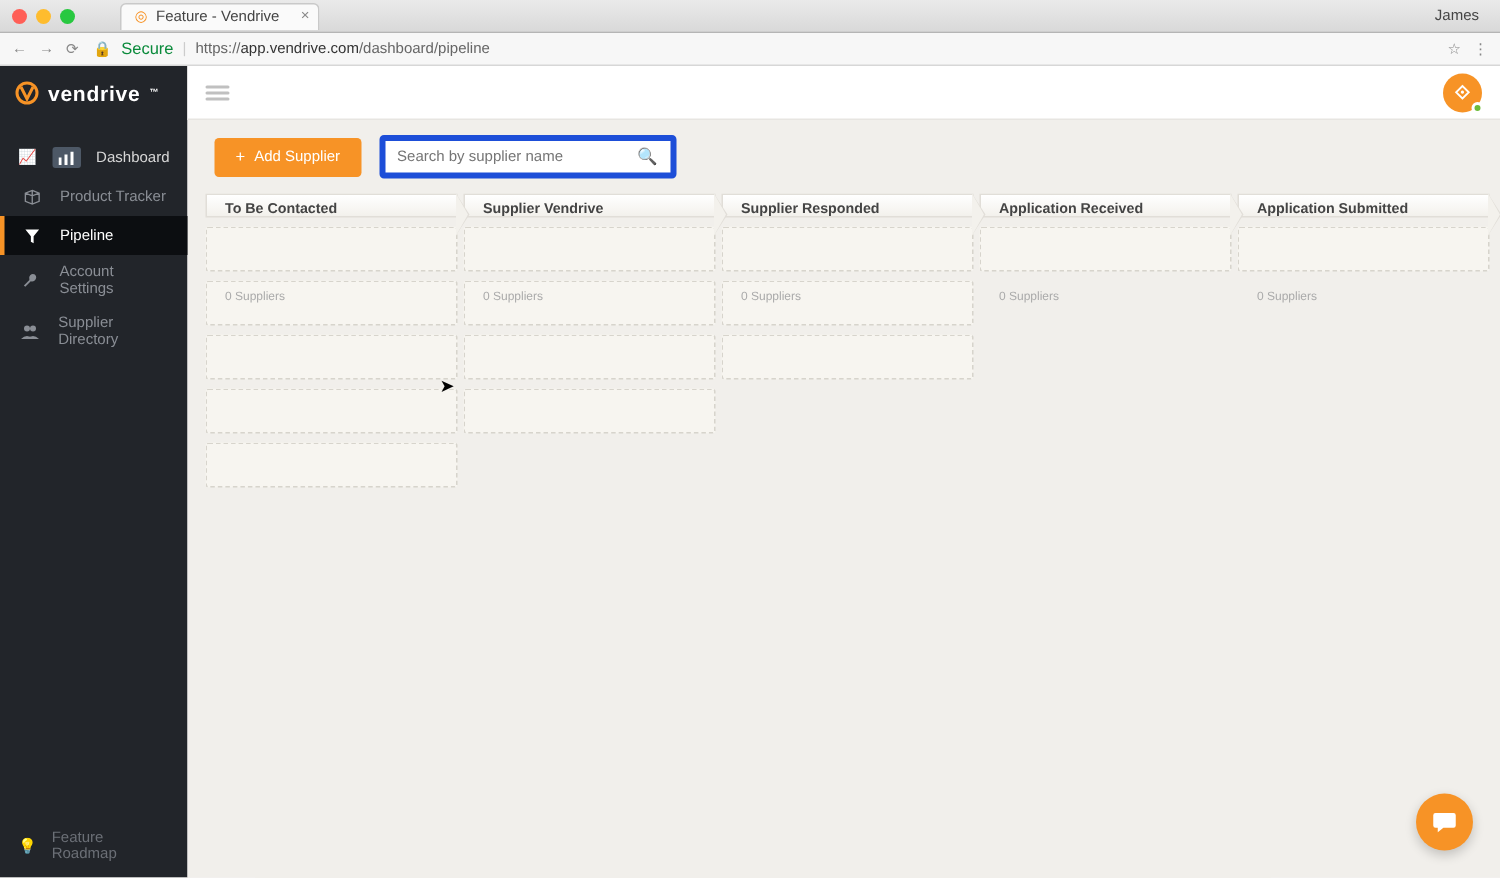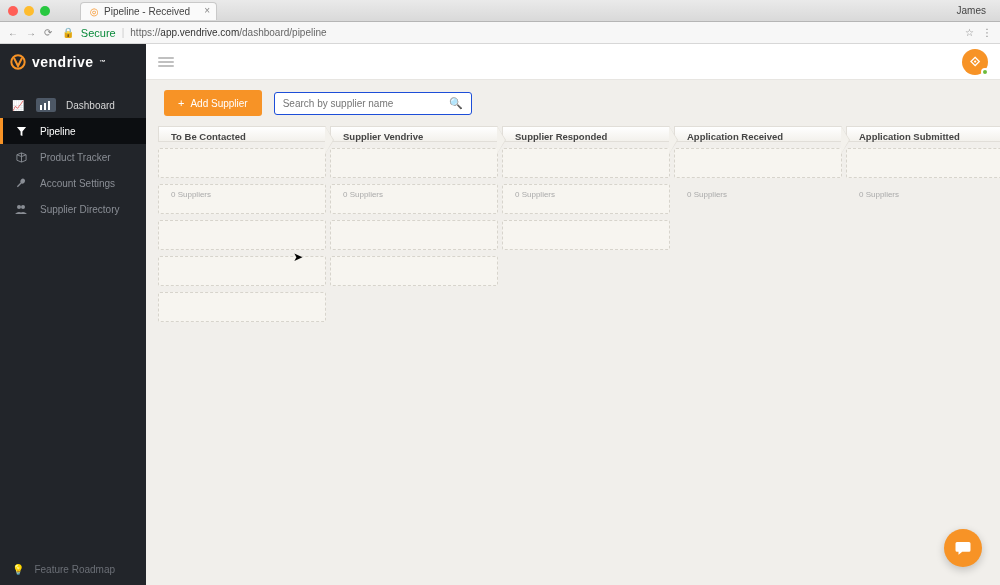--- a/index.html
+++ b/index.html
@@ -20,21 +20,21 @@
   .url-bar { height: 22px; background: #f7f7f7; border-bottom: 1px solid #d7d7d7; display: flex; align-items: center; padding: 0 8px; gap: 10px; font-size: 10px; color: #666; }
   .nav-icons { display: flex; gap: 8px; color: #888; }
   .url-box { flex: 1; display: flex; align-items: center; gap: 6px; }
   .secure { color: #0a8a3b; font-size: 11px; }
   .urltxt { color: #666; font-size: 10px; }
   .urltxt .host { color: #333; }
   .brow-right { display: flex; gap: 8px; color: #888; }
 
   
   .app { display: flex; height: calc(585px - 44px); }
-  .sidebar { width: 146px; background: #22252a; color: #aab; display: flex; flex-direction: column; font-size: 10px; }
+  .sidebar { width: 125px; background: #22252a; color: #aab; display: flex; flex-direction: column; font-size: 10px; }
   .logo { height: 36px; display: flex; align-items: center; gap: 6px; padding: 0 10px; color: #fff; font-weight: 600; font-size: 14px; letter-spacing: 0.5px; }
   .logo svg { width: 16px; height: 16px; }
   .nav-item { display: flex; align-items: center; gap: 10px; padding: 6px 12px; color: #8a8e95; cursor: pointer; position: relative; }
   .nav-item .icon-box { width: 18px; height: 14px; display: flex; align-items: center; justify-content: center; color: #8a8e95; }
   .nav-item.pipeline { background: #0c0e11; color: #fff; }
   .nav-item.pipeline::before { content: ""; position: absolute; left: 0; top: 0; bottom: 0; width: 3px; background: #f79326; }
   .nav-item.dashboard .icon-box { background: #4d5866; border-radius: 2px; width: 20px; height: 14px; display: flex; align-items: center; justify-content: center; color: #fff; }
   .nav-item.dashboard { color: #d7d7d7; }
   .sidebar-spacer { flex: 1; }
   .feature { display: flex; align-items: center; gap: 10px; padding: 10px 12px; color: #6b6f76; cursor: pointer; }
@@ -44,21 +44,21 @@
   .hamburger { width: 16px; height: 10px; display: flex; flex-direction: column; justify-content: space-between; cursor: pointer; }
   .hamburger span { height: 2px; background: #c0c0c0; border-radius: 1px; }
   .avatar { width: 26px; height: 26px; border-radius: 50%; background: #f79326; display: flex; align-items: center; justify-content: center; color: #fff; position: relative; }
   .avatar .vmark { font-size: 13px; font-weight: 700; }
   .avatar .dot { position: absolute; right: -1px; bottom: -1px; width: 8px; height: 8px; border-radius: 50%; background: #6dbb3a; border: 2px solid #fff; }
 
   .controls { display: flex; align-items: center; padding: 10px 18px; gap: 12px; }
   .add-btn { background: #f79326; color: #fff; border: none; border-radius: 3px; padding: 7px 14px; font-size: 10px; cursor: pointer; display: flex; align-items: center; gap: 6px; }
   .add-btn .plus { font-size: 11px; }
   .tracked { flex: 1; text-align: center; font-size: 10px; color: #8c8a84; }
-  .search-wrap { background: #fff; border: 1px solid #1d4ed8; border-radius: 3px; display: flex; align-items: center; padding: 4px 8px; width: 198px; }
+  .search-wrap { background: #fff; border: 4px solid #1d4ed8; border-radius: 3px; display: flex; align-items: center; padding: 4px 8px; width: 198px; }
   .search-wrap input { border: none; outline: none; font-size: 10px; color: #666; flex: 1; background: transparent; }
   .search-wrap .s-icon { color: #bbb; font-size: 11px; }
 
   .pipeline-stages { display: flex; padding: 0 12px 10px 12px; gap: 4px; overflow-x: hidden; }
   .stage { width: 168px; flex-shrink: 0; }
   .stage-head { background: linear-gradient(#ffffff, #f3f1ec); border: 1px solid #e1ded8; position: relative; padding: 4px 8px 4px 12px; height: 16px; }
   .stage-head .title { font-size: 9.5px; font-weight: 600; color: #444; }
   .stage-head .count { font-size: 8px; color: #aaa; margin-top: 48px; }
   .stage-head::after { content: ""; position: absolute; right: -8px; top: -1px; width: 0; height: 0; border-top: 14px solid transparent; border-bottom: 14px solid transparent; border-left: 8px solid #f3f1ec; z-index: 2; }
   .stage-head::before { content: ""; position: absolute; right: -9px; top: -1px; width: 0; height: 0; border-top: 14px solid transparent; border-bottom: 14px solid transparent; border-left: 9px solid #e1ded8; z-index: 1; }
@@ -73,21 +73,21 @@
 <body>
 
 <div class="browser-chrome">
   <div class="traffic-lights">
     <div class="tl red"></div>
     <div class="tl yellow"></div>
     <div class="tl green"></div>
   </div>
   <div class="tab">
     <span class="tab-favicon">◎</span>
-    <span>Pipeline - Received</span>
+    <span>Feature - Vendrive</span>
     <span class="close">×</span>
   </div>
   <span class="prof">James</span>
 </div>
 
 <div class="url-bar">
   <div class="nav-icons">
     <span>←</span>
     <span>→</span>
     <span>⟳</span>
@@ -124,36 +124,36 @@
       <span class="icon-box">
         <svg width="12" height="9" viewBox="0 0 12 9">
             <rect x="0" y="4" width="2" height="5" fill="#fff"></rect>
             <rect x="4" y="2" width="2" height="7" fill="#fff"></rect>
             <rect x="8" y="0" width="2" height="9" fill="#fff"></rect>
           </svg>
       </span>
       <span>Dashboard</span>
     </div>
 
+    <div class="nav-item">
+      <span class="icon-box">
+        <svg width="11" height="11" viewBox="0 0 12 12">
+            <path d="M6 1 L11 3 v6 L6 11 L1 9 V3 Z M6 1 v10 M1 3 L6 5 L11 3" fill="none" stroke="#8a8e95" stroke-width="1"></path>
+          </svg>
+      </span>
+      <span>Product Tracker</span>
+    </div>
+
     <div class="nav-item pipeline">
       <span class="icon-box">
         <svg width="11" height="11" viewBox="0 0 12 12">
             <path d="M1 1 h10 l-4 5 v5 l-2 -1 v-4 z" fill="#fff"></path>
           </svg>
       </span>
       <span>Pipeline</span>
-    </div>
-
-    <div class="nav-item">
-      <span class="icon-box">
-        <svg width="11" height="11" viewBox="0 0 12 12">
-            <path d="M6 1 L11 3 v6 L6 11 L1 9 V3 Z M6 1 v10 M1 3 L6 5 L11 3" fill="none" stroke="#8a8e95" stroke-width="1"></path>
-          </svg>
-      </span>
-      <span>Product Tracker</span>
     </div>
 
     <div class="nav-item">
       <span class="icon-box">
         <svg width="11" height="11" viewBox="0 0 12 12">
             <path d="M9 1 a3 3 0 0 1 -3 5 L2 10 l-1 -1 4 -4 a3 3 0 0 1 4 -4 z" fill="#8a8e95"></path>
           </svg>
       </span>
       <span>Account Settings</span>
     </div>

